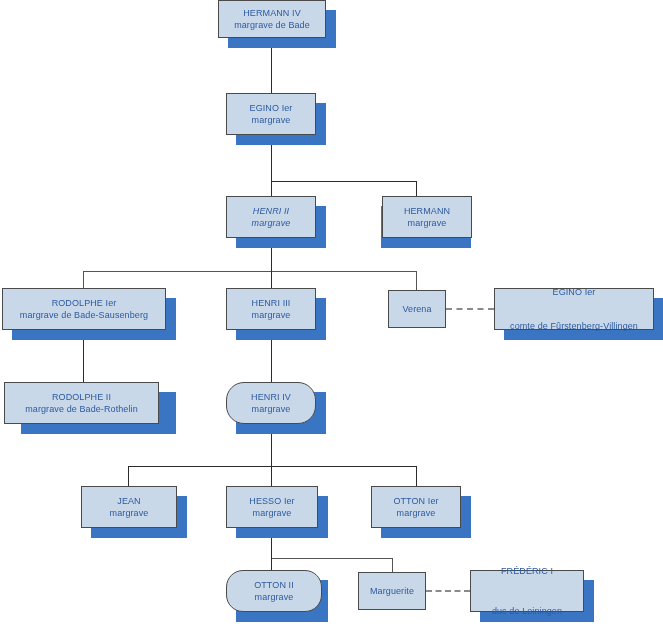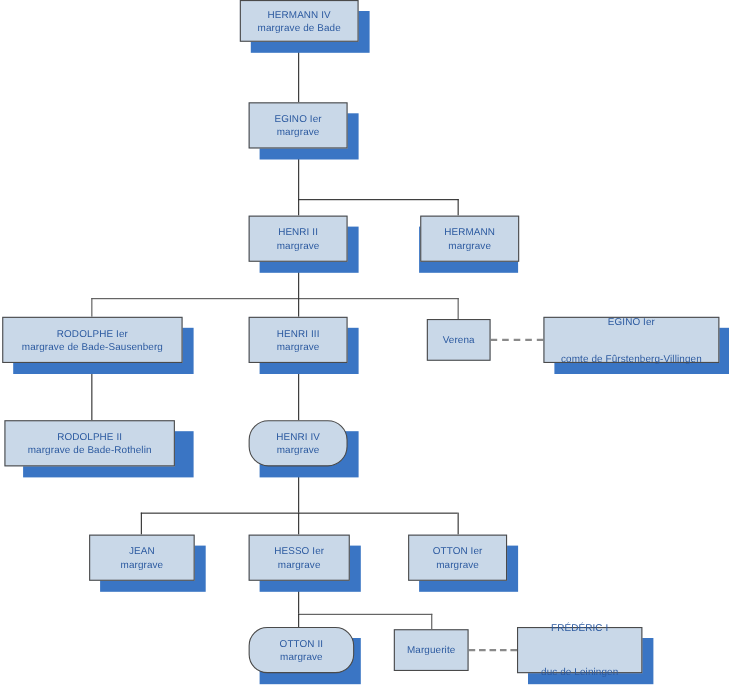--- a/index.html
+++ b/index.html
@@ -119,21 +119,21 @@
   <div class="node" style="left:218px; top:0px; width:108px; height:38px;">
     <span class="ln">HERMANN IV</span>
     <span class="ln">margrave de Bade</span>
   </div>
 
   <div class="node" style="left:226px; top:93px; width:90px; height:42px;">
     <span class="ln">EGINO Ier</span>
     <span class="ln">margrave</span>
   </div>
 
-  <div class="node" style="left:226px; top:196px; width:90px; height:42px;">
+  <div class="node" style="left:226px; top:196px; width:90px; height:42px;font-style:italic;">
     <span class="ln">HENRI II</span>
     <span class="ln">margrave</span>
   </div>
 
   <div class="node" style="left:371px; top:196px; width:90px; height:42px;margin-left:11px;">
     <span class="ln">HERMANN</span>
     <span class="ln">margrave</span>
   </div>
 
   <div class="node" style="left:2px; top:288px; width:164px; height:42px;">

